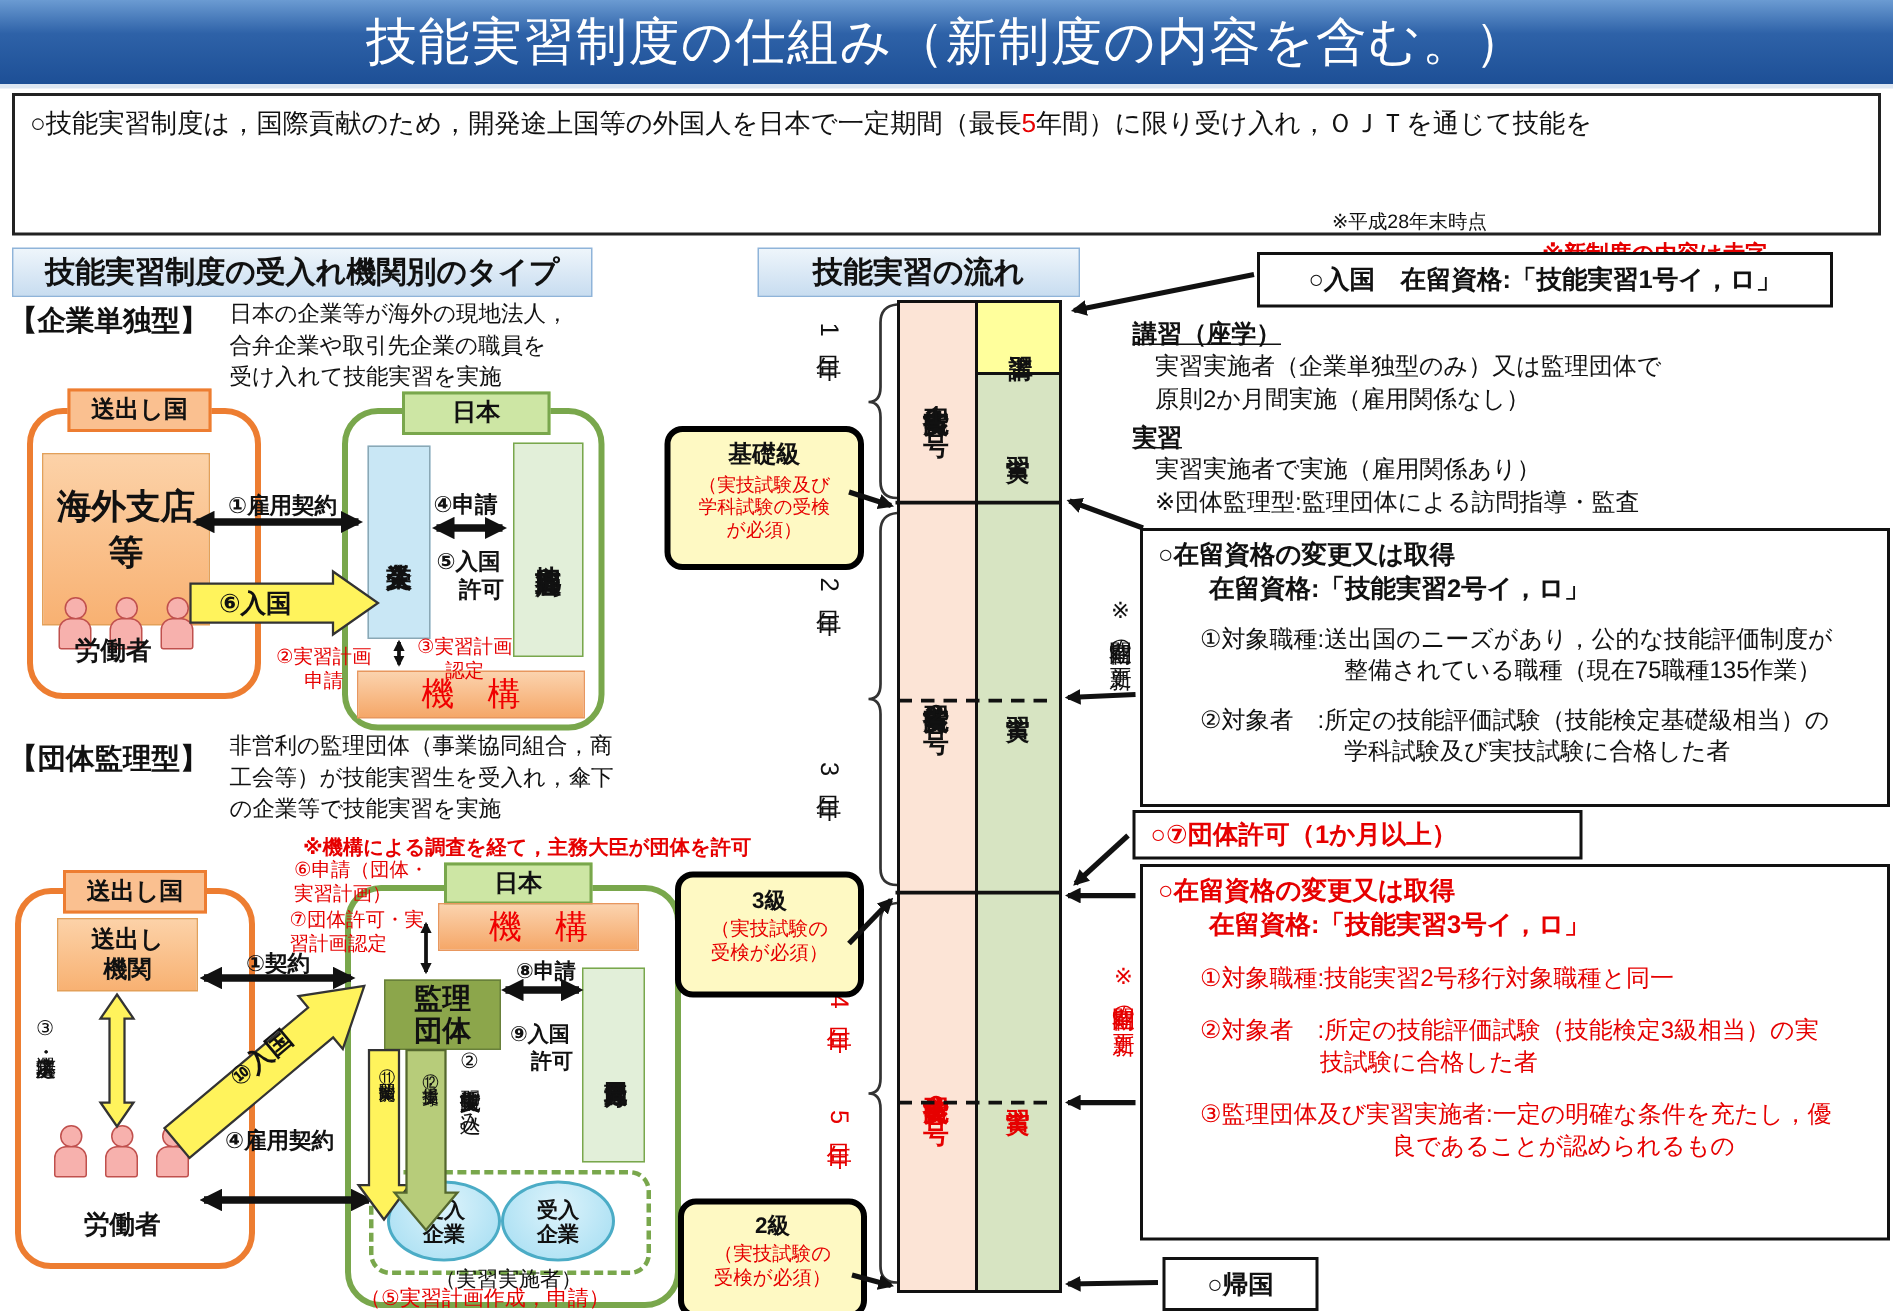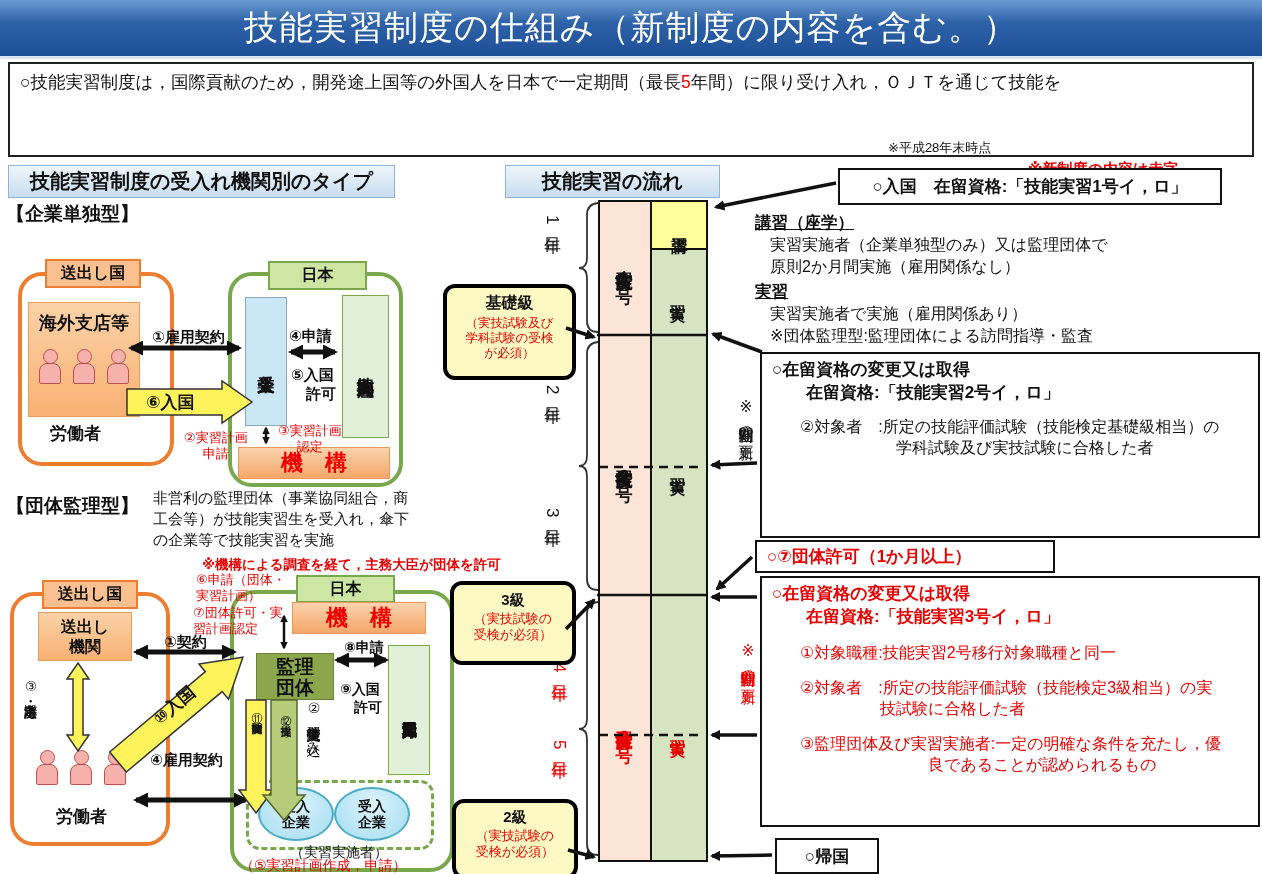--- a/index.html
+++ b/index.html
@@ -13,21 +13,21 @@
   .flex{display:flex;align-items:center;justify-content:center}
   .titlebar{background:linear-gradient(180deg,#6b9bd2 0%,#2e62a8 40%,#1d4f96 100%);border-bottom:3px solid #dce6f2}
   .title{color:#fff;font-size:34px;font-weight:normal;letter-spacing:1px}
   .introbox{background:#fff;border:2px solid #222}
   .hdr{background:linear-gradient(180deg,#eef5fb,#c8ddf0);border:1.5px solid #8fb4d9;font-weight:bold;font-size:20px}
   .orect{border:4px solid #ED7D31;border-radius:24px}
   .grect{border:4px solid #79A74C;border-radius:24px}
   .olabel{background:#FAC090;border:2px solid #ED7D31;font-weight:bold;font-size:16px}
   .glabel{background:#CDE6A4;border:2px solid #79A74C;font-weight:bold;font-size:16px}
   .obox{background:linear-gradient(180deg,#FCD2A8,#F8B172);border:1px solid #e3a059;font-weight:bold}
-  .kiko{background:linear-gradient(180deg,#FBD3AE,#F5A768);border:1px solid #e8975e;color:#f00000;font-weight:bold;font-size:22px}
+  .kiko{background:linear-gradient(180deg,#FBD3AE,#F5A768);border:1px solid #e8975e;color:#f00000;font-weight:normal;font-size:22px}
   .bluebox{background:#C9E7F5;border:1px solid #8aa8b5}
   .greenbox{background:#E2EFD9;border:1px solid #79A74C}
   .kanribox{background:#8CA64B;border:1px solid #68803a;font-weight:bold;font-size:19px;line-height:21px}
   .blue-round{background:#fef9c3;border:4px solid #000000;border-radius:12px}
   .blackbox{background:#fff;border:2px solid #111}
   .peach{background:#FCE4D6;border:2px solid #111}
   .greencol{background:#D7E4C2;border:2px solid #111}
   .yellowcol{background:#FFFF9C;border:2px solid #111}
   .dashedrect{border:3px dashed #79A74C;border-radius:14px}
   .ellipse{border-radius:50%;background:radial-gradient(circle at 50% 30%,#ddf3fb,#a3ddf2);border:2px solid #4BACC6;font-weight:bold;font-size:14px;line-height:16px}
@@ -50,25 +50,28 @@
   <div class="ab introbox" style="left:8px;top:62px;width:1246px;height:95px;font-size:17.5px;line-height:25px;padding:6px 10px;box-sizing:border-box">
     <div><span>○技能実習制度は，国際貢献のため，開発途上国等の外国人を日本で一定期間（最長</span><span class="red">5</span><span>年間）に限り受け入れ，ＯＪＴを通じて技能を</span></div>
   </div>
   <div class="ab" style="left:888px;top:139px;font-size:13px">※平成28年末時点</div>
   <div class="ab b red" style="left:1028px;top:160px;font-size:15px">※新制度の内容は赤字</div>
 
   <div class="ab hdr flex" style="left:505px;top:165px;width:213px;height:31px">技能実習の流れ</div>
   <div class="ab hdr flex" style="left:8px;top:165px;width:385px;height:31px">技能実習制度の受入れ機関別のタイプ</div>
 
   <div class="ab b" style="left:6px;top:201px;font-size:19px">【企業単独型】</div>
+  <div class="ab pre" style="left:153px;top:199px;font-size:15px;line-height:21px">日本の企業等が海外の現地法人，
+合弁企業や取引先企業の職員を
+受け入れて技能実習を実施</div>
 
   <div class="ab orect" style="left:18px;top:272px;width:148px;height:186px"></div>
   <div class="ab olabel flex" style="left:45px;top:259px;width:92px;height:25px">送出し国</div>
   <div class="ab obox" style="left:28px;top:302px;width:110px;height:113px;text-align:center">
-    <div class="b" style="font-size:18px;margin-top:8px">海外支店等</div>
+    <div class="b" style="font-size:23px;margin-top:19px">海外支店等</div>
     <div style="margin-top:14px"><span class="person"></span><span class="person"></span><span class="person"></span></div>
   </div>
   <div class="ab b" style="left:50px;top:422px;font-size:17px">労働者</div>
 
   <div class="ab grect" style="left:228px;top:272px;width:167px;height:207px"></div>
   <div class="ab glabel flex" style="left:268px;top:261px;width:95px;height:25px">日本</div>
   <div class="ab bluebox flex" style="left:245px;top:297px;width:40px;height:127px">
     <span class="vt b" style="font-size:17px">受入企業</span>
   </div>
   <div class="ab greenbox flex" style="left:342px;top:295px;width:45px;height:141px">
@@ -186,20 +189,22 @@
   <div class="ab b ul" style="left:755px;top:212px;font-size:16.5px">講習（座学）</div>
   <div class="ab pre" style="left:770px;top:234px;font-size:16px;line-height:22px">実習実施者（企業単独型のみ）又は監理団体で
 原則2か月間実施（雇用関係なし）</div>
   <div class="ab b ul" style="left:755px;top:281px;font-size:16.5px">実習</div>
   <div class="ab pre" style="left:770px;top:303px;font-size:16px;line-height:22px">実習実施者で実施（雇用関係あり）
 ※団体監理型:監理団体による訪問指導・監査</div>
 
   <div class="ab blackbox" style="left:760px;top:352px;width:500px;height:186px;box-sizing:border-box;padding:4px 10px">
     <div class="b pre" style="font-size:17px;line-height:23px">○在留資格の変更又は取得
 　　在留資格:「技能実習2号イ，ロ」</div>
+    <div class="pre" style="font-size:16px;line-height:21px;margin-top:12px;padding-left:28px">①対象職種:送出国のニーズがあり，公的な技能評価制度が
+　　　　　　整備されている職種（現在75職種135作業）</div>
     <div class="pre" style="font-size:16px;line-height:21px;margin-top:12px;padding-left:28px">②対象者　:所定の技能評価試験（技能検定基礎級相当）の
 　　　　　　学科試験及び実技試験に合格した者</div>
   </div>
 
   <div class="ab blackbox flex b red" style="left:755px;top:540px;width:300px;height:33px;font-size:17px;justify-content:flex-start;padding-left:10px;box-sizing:border-box">○⑦団体許可（1か月以上）</div>
 
   <div class="ab blackbox" style="left:760px;top:576px;width:500px;height:251px;box-sizing:border-box;padding:4px 10px">
     <div class="b red pre" style="font-size:17px;line-height:23px">○在留資格の変更又は取得
 　　在留資格:「技能実習3号イ，ロ」</div>
     <div class="red pre" style="font-size:16px;line-height:21px;margin-top:14px;padding-left:28px">①対象職種:技能実習2号移行対象職種と同一</div>

